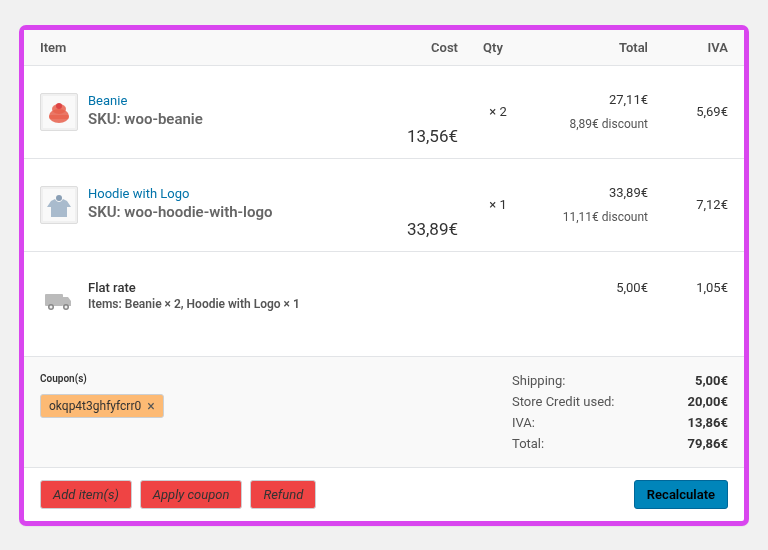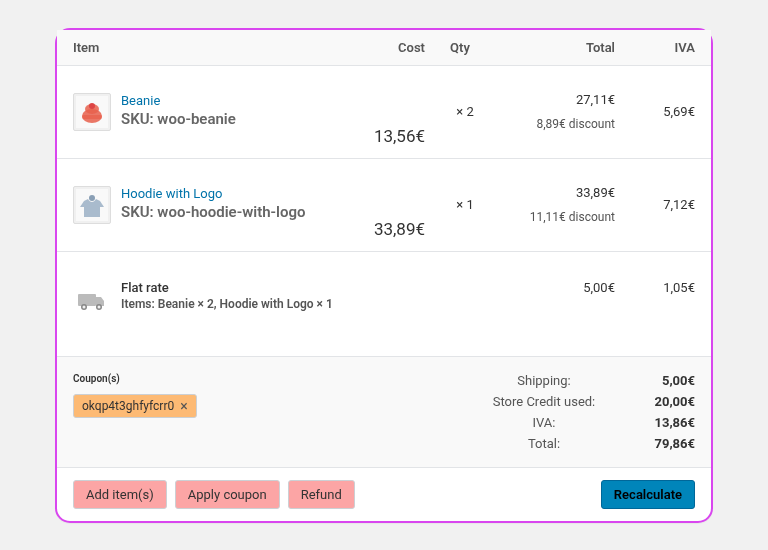--- a/index.html
+++ b/index.html
@@ -8,23 +8,23 @@
       font-size: 13px;
       background: #f1f1f1;
       display: flex;
       justify-content: center;
       align-items: center;
       min-height: 550px;
       color: #333;
     }
     .order-panel {
       background: #fff;
-      border: 2px solid #d946ef;
-      border-radius: 15px;
-      width: 658px;
+      border: 5px solid #d946ef;
+      border-radius: 7px;
+      width: 730px;
       box-shadow: 0 1px 1px rgba(0,0,0,0.04);
     }
     
     .table-header {
       display: grid;
       grid-template-columns: 1fr 90px 70px 120px 80px;
       padding: 10px 16px;
       border-bottom: 1px solid #e2e4e7;
       color: #555;
       font-weight: 600;
@@ -133,21 +133,21 @@
     }
     .summary-row {
       display: flex;
       justify-content: flex-end;
       align-items: center;
       gap: 16px;
     }
     .summary-key {
       color: #555;
       font-size: 13px;
-      text-align: center;
+      text-align: left;
       min-width: 130px;
     }
     .summary-value {
       font-weight: 700;
       font-size: 13px;
       min-width: 70px;
       text-align: right;
     }
 
     
@@ -158,23 +158,24 @@
       gap: 8px;
     }
     .btn {
       padding: 6px 12px;
       border-radius: 3px;
       font-size: 13px;
       cursor: pointer;
       font-family: inherit;
     }
     .btn-secondary {
-      background: #fca5a5;
+      background: #ef4444;
       border: 1px solid #ccd0d4;
       color: #333;
+      font-style: italic;
     }
     .btn-primary {
       background: #0085ba;
       border: 1px solid #006799;
       color: #000000;
       margin-left: auto;
       font-weight: 600;
     }
   </style>
 </head>

